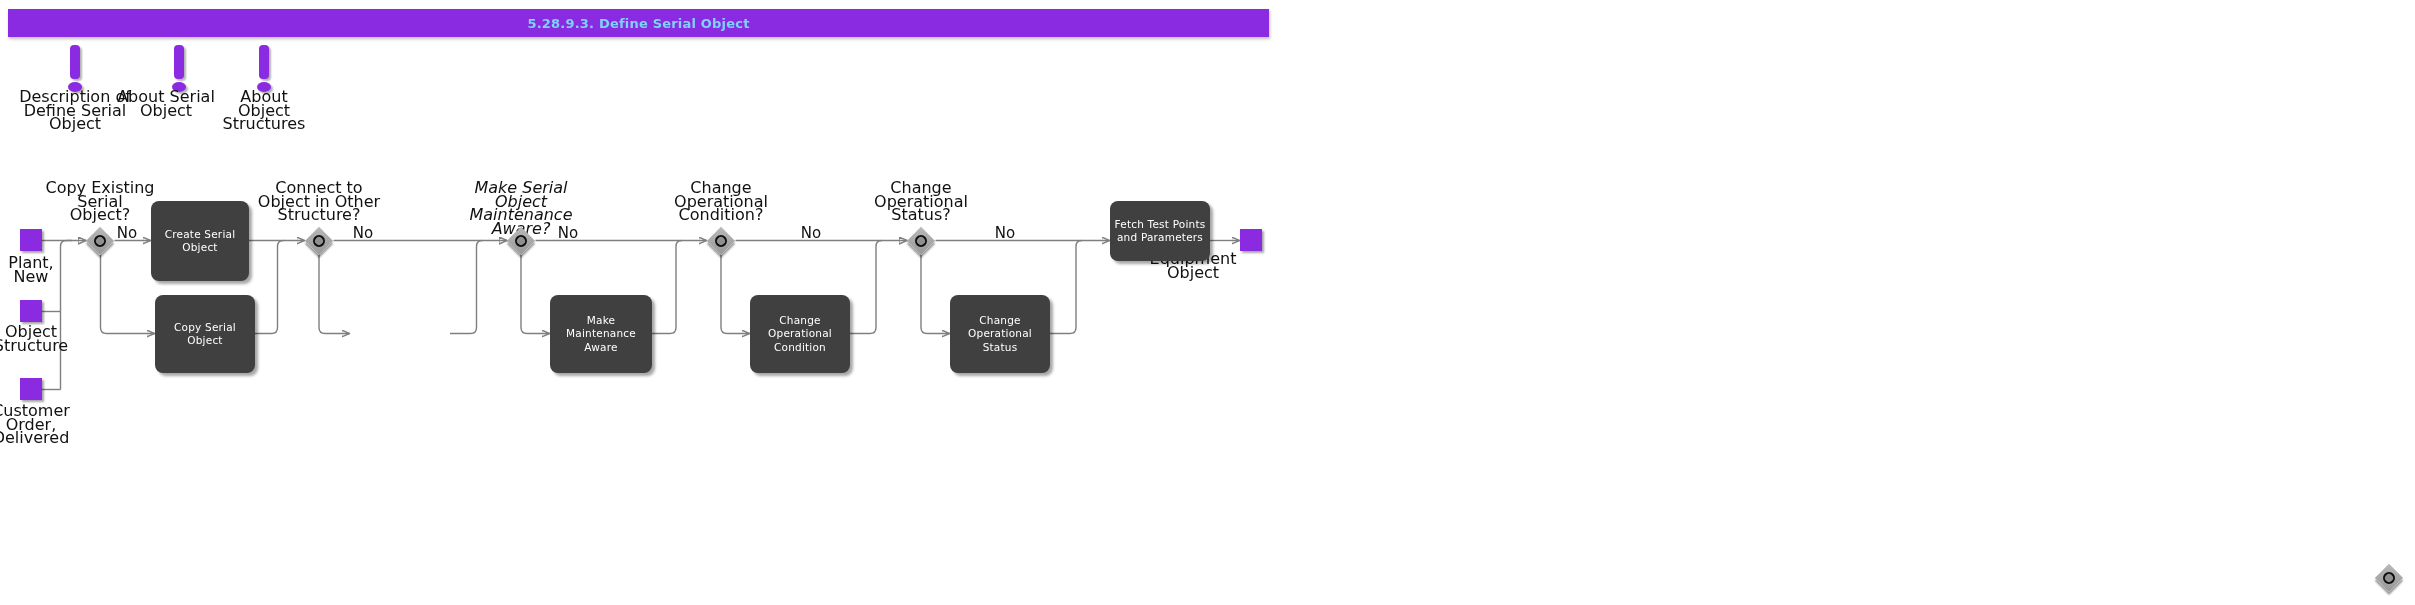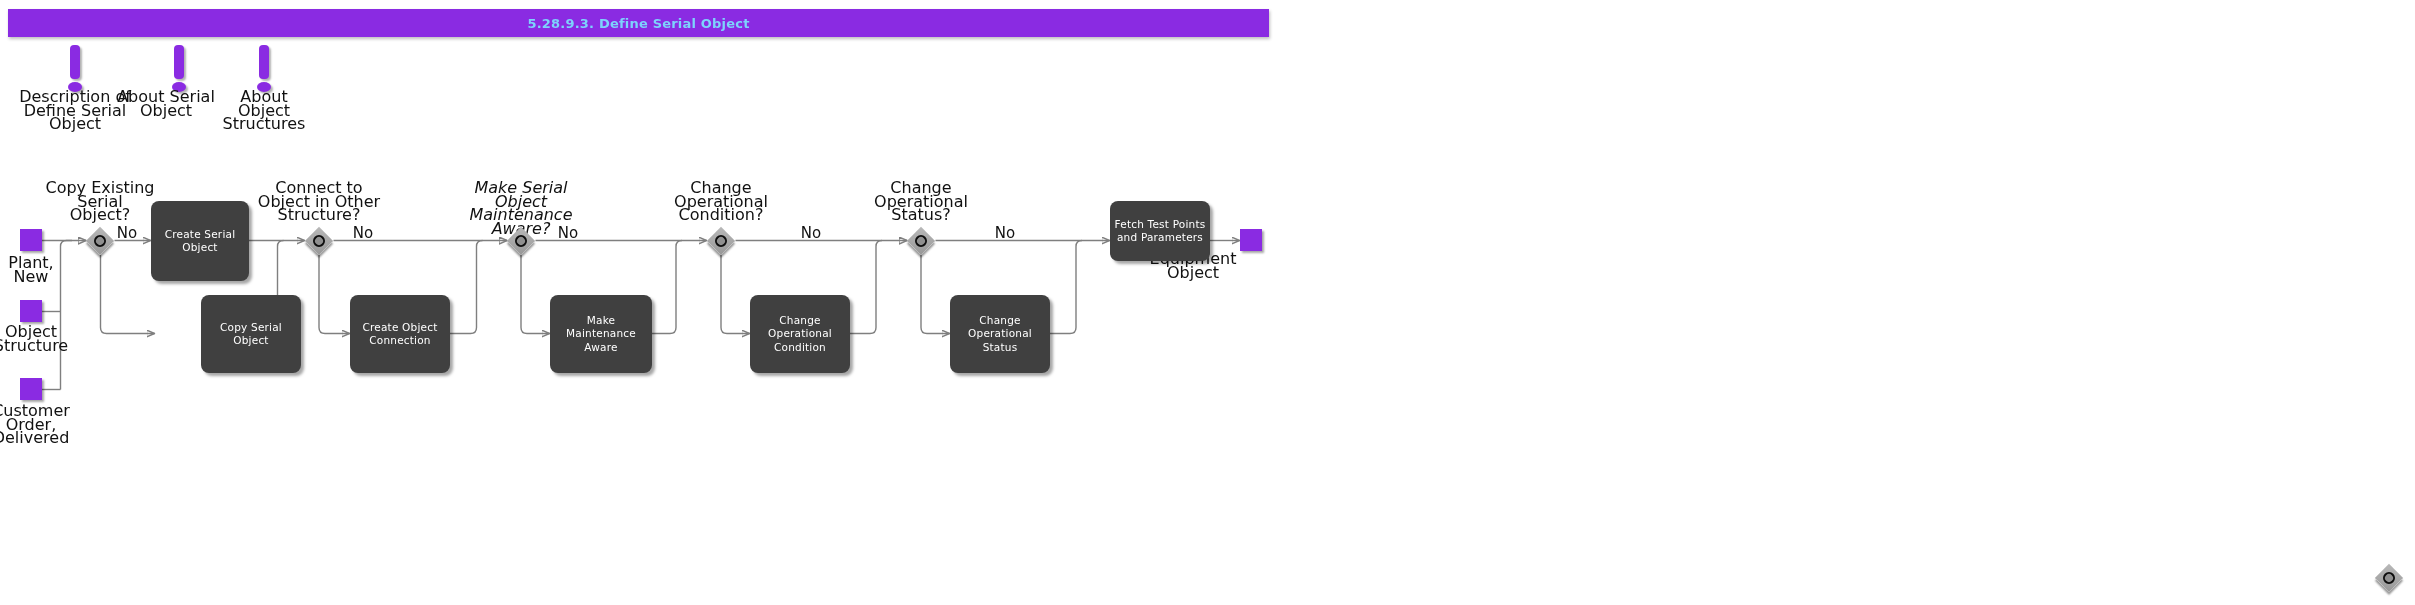--- a/index.html
+++ b/index.html
@@ -172,24 +172,22 @@
 Operational
 Status?</div>
     <div class="diamond" style="left:911px;top:231px;">
         <div class="ring"></div>
       </div>
     <div class="no-lbl" style="left:990px;top:224px;">No</div>
   </div>
 
   <div class="task" style="left:151px;top:201px;width:98px;height:80px;">Create Serial
 Object</div>
-  <div class="task" style="left:155px;top:295px;width:100px;height:78px;margin-left:46px;">Copy Serial
-Object</div>
-  <div class="task" style="left:350px;top:295px;width:100px;height:78px;">Create Object
-Connection</div>
+  <div class="task" style="left:155px;top:295px;width:100px;height:78px;">Copy Serial
+Object</div>
   <div class="task" style="left:550px;top:295px;width:102px;height:78px;">Make
 Maintenance
 Aware</div>
   <div class="task" style="left:750px;top:295px;width:100px;height:78px;">Change
 Operational
 Condition</div>
   <div class="task" style="left:950px;top:295px;width:100px;height:78px;">Change
 Operational
 Status</div>
   <div class="task" style="left:1110px;top:201px;width:100px;height:60px;">Fetch Test Points

